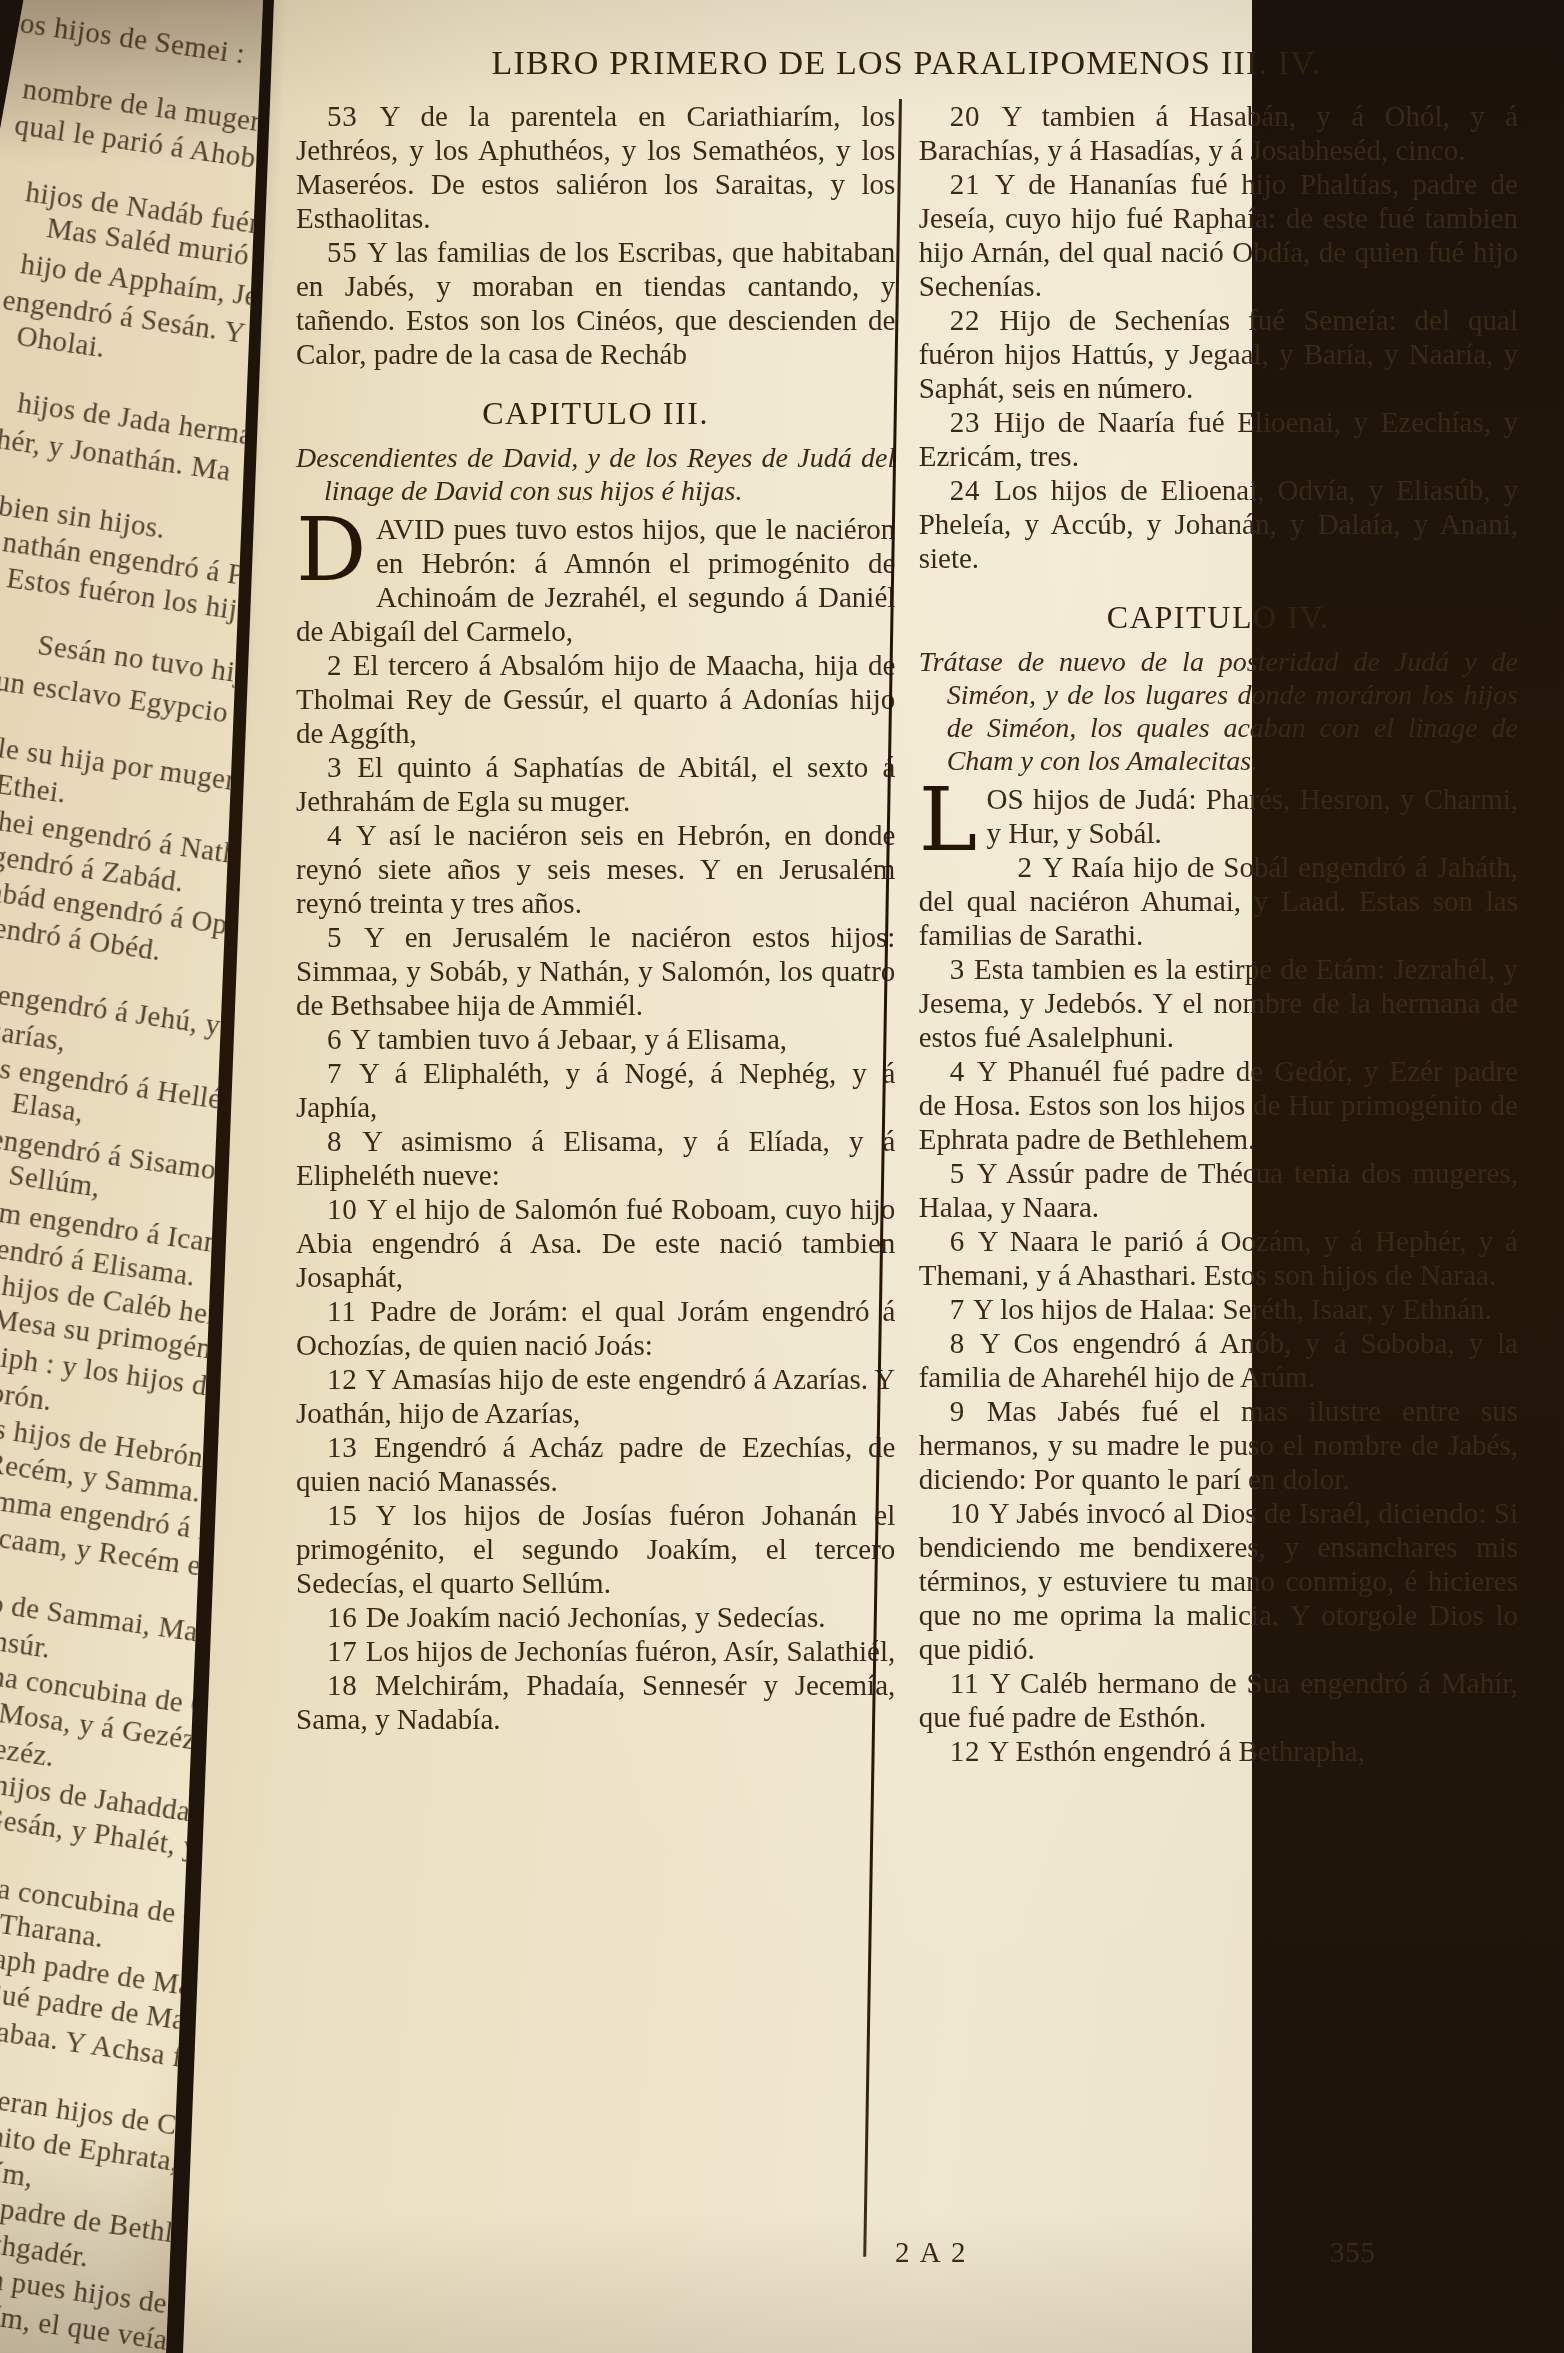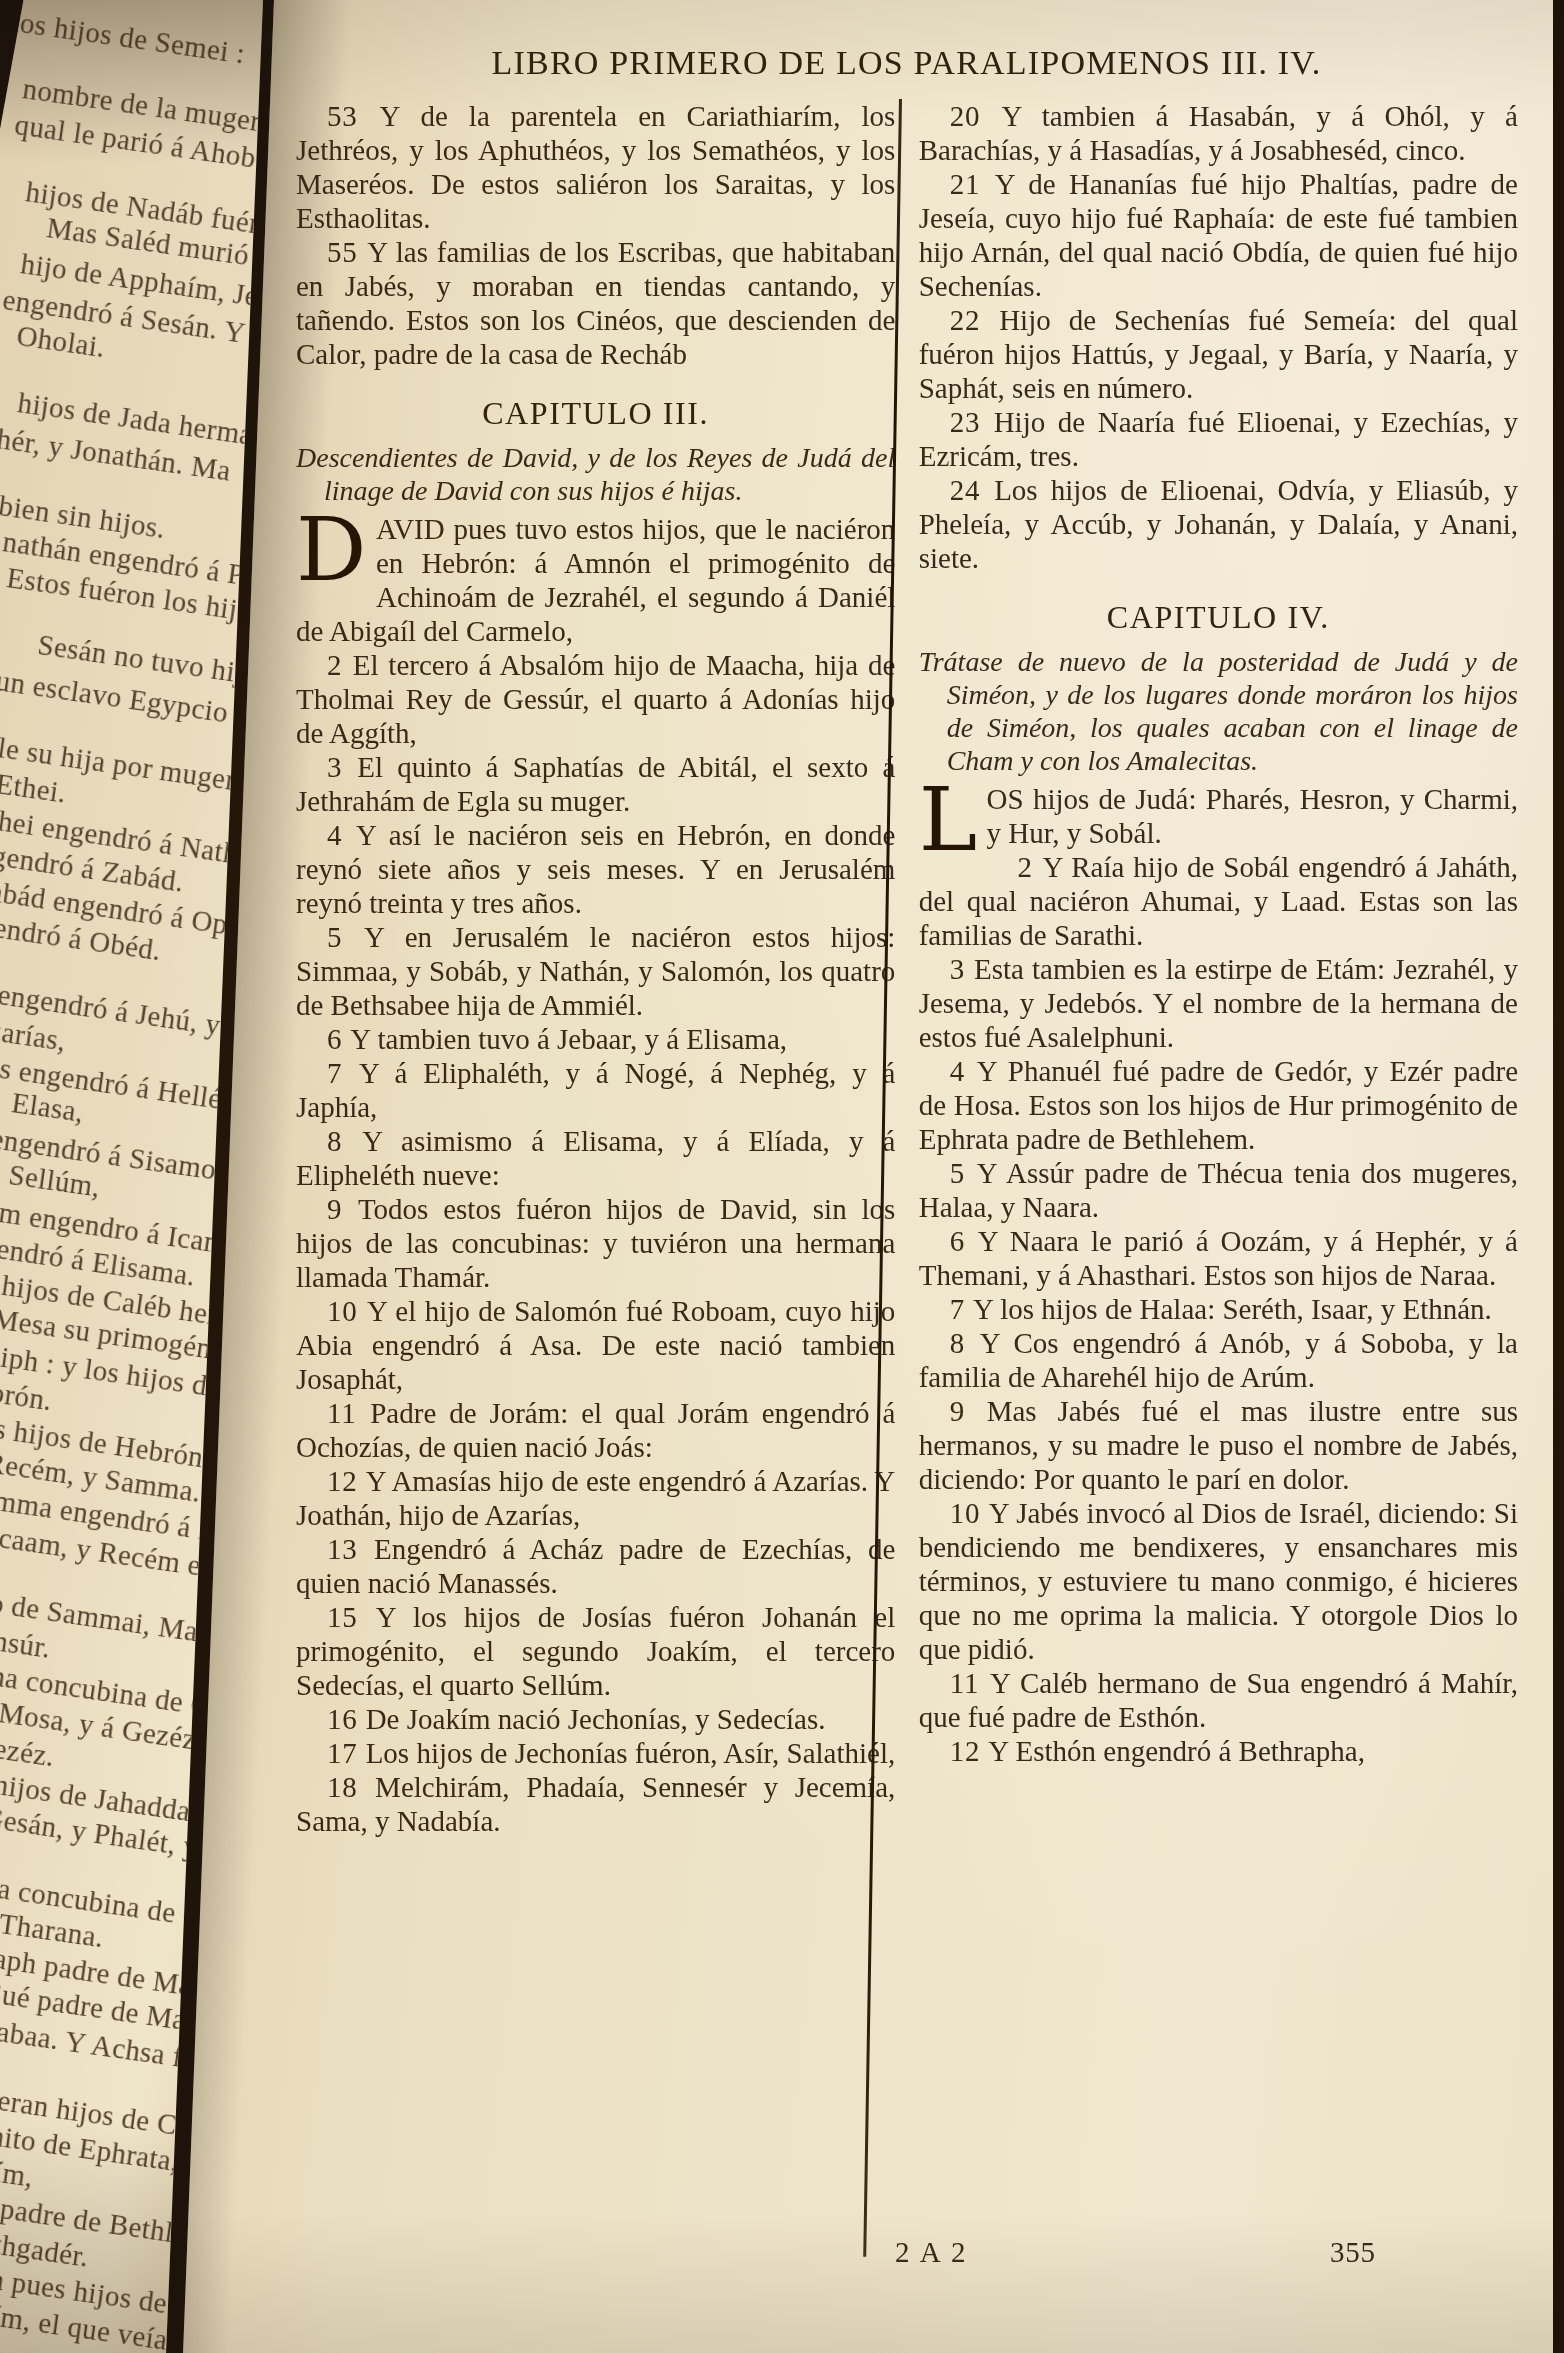--- a/index.html
+++ b/index.html
@@ -11,21 +11,21 @@
   .left-page{position:absolute;left:0;top:0;width:291px;height:2354px;
     clip-path:polygon(23.5px 0,263px 0,166px 100%,0 100%,0 129px);
     background:linear-gradient(100deg,#e2d2b1 0%,#e9dcbd 45%,#efe5c9 72%,#e6d7b4 84%,#c4ad89 92%,#8a6e4f 97%,#4c3722 100%);}
   .left-page::after{content:"";position:absolute;inset:0;
     background:linear-gradient(180deg,rgba(43,26,12,.35),rgba(43,26,12,0) 7%,rgba(43,26,12,0) 90%,rgba(43,26,12,.25));}
   .left-lines{position:absolute;top:3.1px;left:4.7px;width:329px;}
   .lp-line{white-space:nowrap;font-size:29px;line-height:36px;height:36px;color:#55412f;
     transform:rotate(8deg);transform-origin:0 50%;filter:blur(0.5px);letter-spacing:0.4px;}
 
   
-  .main-page{position:absolute;left:0;top:0;width:1553px;height:2354px;
+  .main-page{position:absolute;left:0;top:0;width:1252px;height:2354px;
     clip-path:polygon(274px 0,1565px 0,1565px 2354px,183px 2354px);
     background:
       radial-gradient(ellipse at 78% 20%,rgba(255,250,235,.28),rgba(255,250,235,0) 60%),
       linear-gradient(180deg,rgba(60,38,18,.10),rgba(60,38,18,0) 5%,rgba(60,38,18,0) 94%,rgba(60,38,18,.12)),
       linear-gradient(96deg,#d3c29d 0%,#e2d4b2 16%,#eadfc0 32%,#ede3c8 52%,#f0e7d0 78%,#ece3ca 100%);}
   .main-page::before{content:"";position:absolute;inset:0;pointer-events:none;
     background:linear-gradient(93deg,rgba(28,16,6,.55) 11.5%,rgba(28,16,6,0) 21%);}
 
   .running-head{position:absolute;left:297px;top:44px;width:1219px;text-align:center;
     font-size:34px;letter-spacing:1.2px;color:#31210f;white-space:nowrap;}
@@ -126,21 +126,20 @@
           <div class="chap-title">CAPITULO III.</div>
           <div class="chap-summary">Descendientes de David, y de los Reyes de Judá del linage de David con sus hijos é hijas.</div>
           <p class="verse first-verse"><span class="dropcap">D</span>AVID pues tuvo estos hijos, que le naciéron en Hebrón: á Amnón el primogénito de Achinoám de Jezrahél, el segundo á Daniél de Abigaíl del Carmelo,</p>
           <p class="verse"><span class="vnum">2 </span>El tercero á Absalóm hijo de Maacha, hija de Tholmai Rey de Gessúr, el quarto á Adonías hijo de Aggíth,</p>
           <p class="verse"><span class="vnum">3 </span>El quinto á Saphatías de Abitál, el sexto á Jethrahám de Egla su muger.</p>
           <p class="verse"><span class="vnum">4 </span>Y así le naciéron seis en Hebrón, en donde reynó siete años y seis meses. Y en Jerusalém reynó treinta y tres años.</p>
           <p class="verse"><span class="vnum">5 </span>Y en Jerusalém le naciéron estos hijos: Simmaa, y Sobáb, y Nathán, y Salomón, los quatro de Bethsabee hija de Ammiél.</p>
           <p class="verse"><span class="vnum">6 </span>Y tambien tuvo á Jebaar, y á Elisama,</p>
           <p class="verse"><span class="vnum">7 </span>Y á Eliphaléth, y á Nogé, á Nephég, y á Japhía,</p>
           <p class="verse"><span class="vnum">8 </span>Y asimismo á Elisama, y á Elíada, y á Elipheléth nueve:</p>
-          <p class="verse"><span class="vnum">9 </span>Todos estos fuéron hijos de David, sin los hijos de las concubinas: y tuviéron una hermana llamada Thamár.</p>
           <p class="verse"><span class="vnum">10 </span>Y el hijo de Salomón fué Roboam, cuyo hijo Abia engendró á Asa.  De este nació tambien Josaphát,</p>
           <p class="verse"><span class="vnum">11 </span>Padre de Jorám: el qual Jorám engendró á Ochozías, de quien nació Joás:</p>
           <p class="verse"><span class="vnum">12 </span>Y Amasías hijo de este engendró á Azarías.  Y Joathán, hijo de Azarías,</p>
           <p class="verse"><span class="vnum">13 </span>Engendró á Acház padre de Ezechías, de quien nació Manassés.</p>
           <p class="verse"><span class="vnum">15 </span>Y los hijos de Josías fuéron Johanán el primogénito, el segundo Joakím, el tercero Sedecías, el quarto Sellúm.</p>
           <p class="verse"><span class="vnum">16 </span>De Joakím nació Jechonías, y Sedecías.</p>
           <p class="verse"><span class="vnum">17 </span>Los hijos de Jechonías fuéron, Asír, Salathiél,</p>
           <p class="verse"><span class="vnum">18 </span>Melchirám, Phadaía, Sennesér y Jecemía, Sama, y Nadabía.</p>
         </div>
       <div class="divider"></div>

